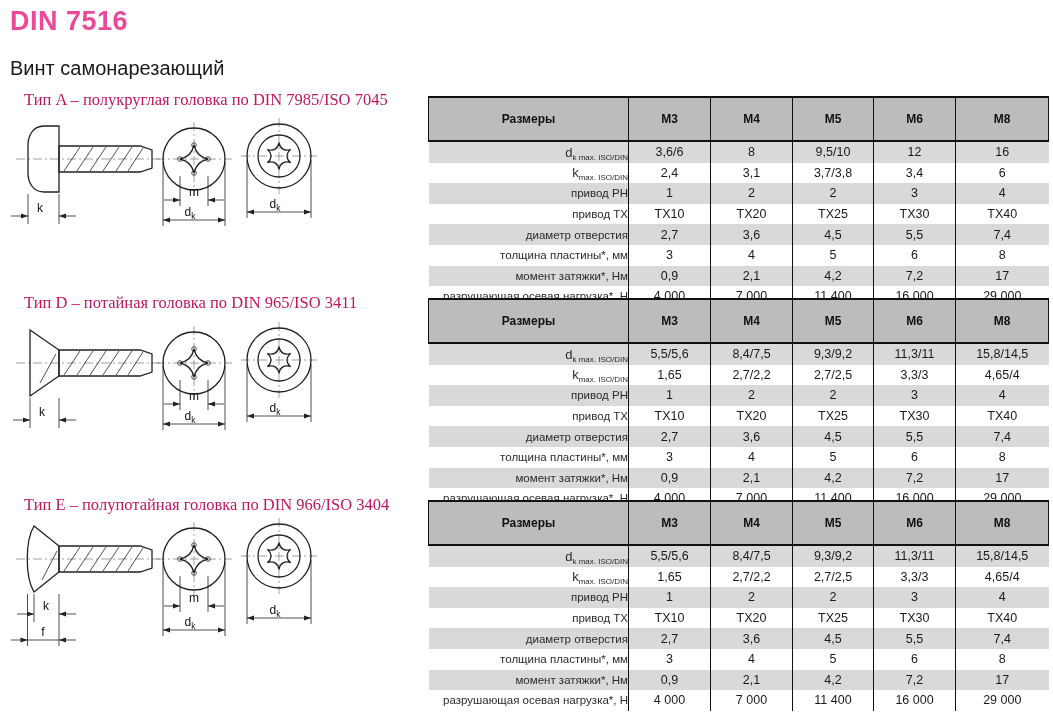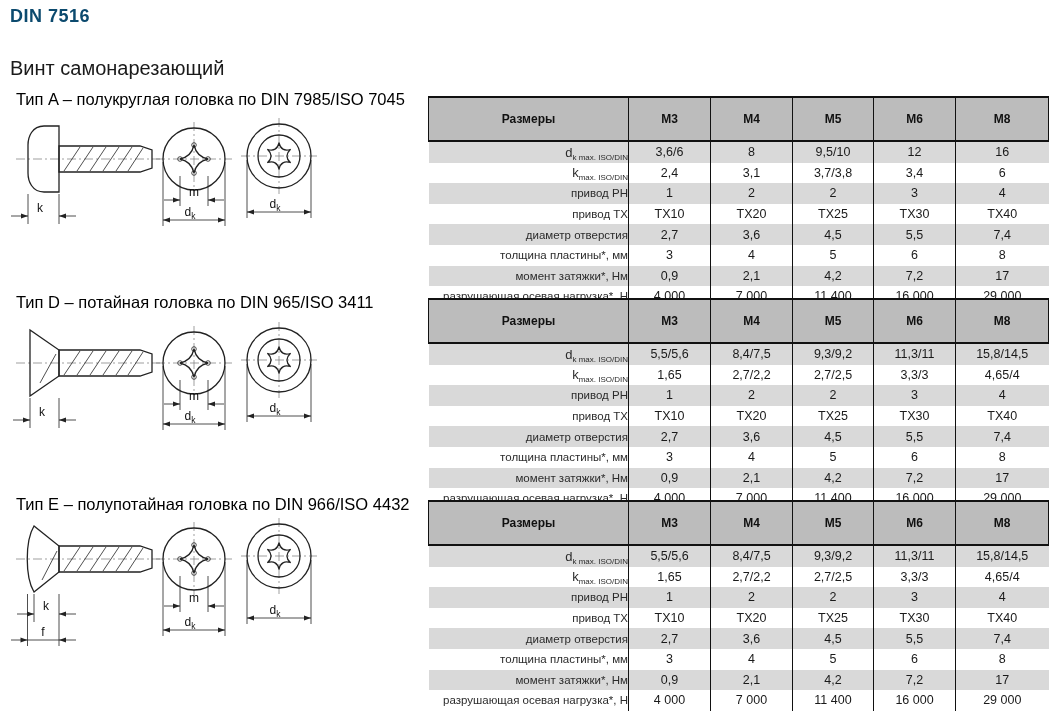--- a/index.html
+++ b/index.html
@@ -3,23 +3,23 @@
 <meta charset="utf-8">
 <style>
   html,body{margin:0;padding:0;background:#ffffff;}
   body{
     position:relative;
     width:1053px;height:717px;
     font-family:"Liberation Sans",sans-serif;
     color:#1a1a1a;
     overflow:hidden;
   }
-  .title{position:absolute;top:6px;left:10px;font-size:18px;font-weight:bold;letter-spacing:.5px;color:#0c4a6e;}
+  .title{position:absolute;top:6px;left:10px;font-size:27px;font-weight:bold;letter-spacing:.5px;color:#ec4899;}
   .subtitle{position:absolute;top:57px;left:10px;font-size:20px;color:#1a1a1a;}
-  .section-heading{position:absolute;left:16px;font-size:16.5px;color:#000000;white-space:nowrap;}
+  .section-heading{position:absolute;left:24px;font-size:16.5px;color:#be185d;white-space:nowrap;font-family:Liberation Serif, serif;}
   #heading-a{top:90px;}
   #heading-d{top:293px;}
   #heading-e{top:495px;}
 
   .figure{position:absolute;left:4px;}
   #figure-a{top:114px;}
   #figure-d{top:318px;}
   #figure-e{top:514px;}
 
   table.spec{
@@ -59,21 +59,21 @@
   svg .arr{fill:#222;stroke:none;}
 </style>
 </head>
 <body>
 
 <div class="title">DIN 7516</div>
 <div class="subtitle">Винт самонарезающий</div>
 
 <div id="heading-a" class="section-heading">Тип A – полукруглая головка по DIN 7985/ISO 7045</div>
 <div id="heading-d" class="section-heading">Тип D – потайная головка по DIN 965/ISO 3411</div>
-<div id="heading-e" class="section-heading">Тип E – полупотайная головка по DIN 966/ISO 4432</div>
+<div id="heading-e" class="section-heading">Тип E – полупотайная головка по DIN 966/ISO 3404</div>
 
 <svg id="figure-a" class="figure" width="330" height="128" viewBox="0 0 330 128">
   <g>
     <line class="cl" x1="12" y1="45" x2="156" y2="45"></line>
     <path class="line" d="M55,12 H40 C28,12 24,23 24,31 V59 C24,67 28,78 40,78 H55 Z"></path>
     <path class="line" d="M55,32 H136 L148,36 V54 L136,58 H55 Z"></path>
     <g class="thin">
       <line x1="60" y1="57" x2="76" y2="33"></line>
         <line x1="73" y1="57" x2="89" y2="33"></line>
       <line x1="86" y1="57" x2="102" y2="33"></line>

